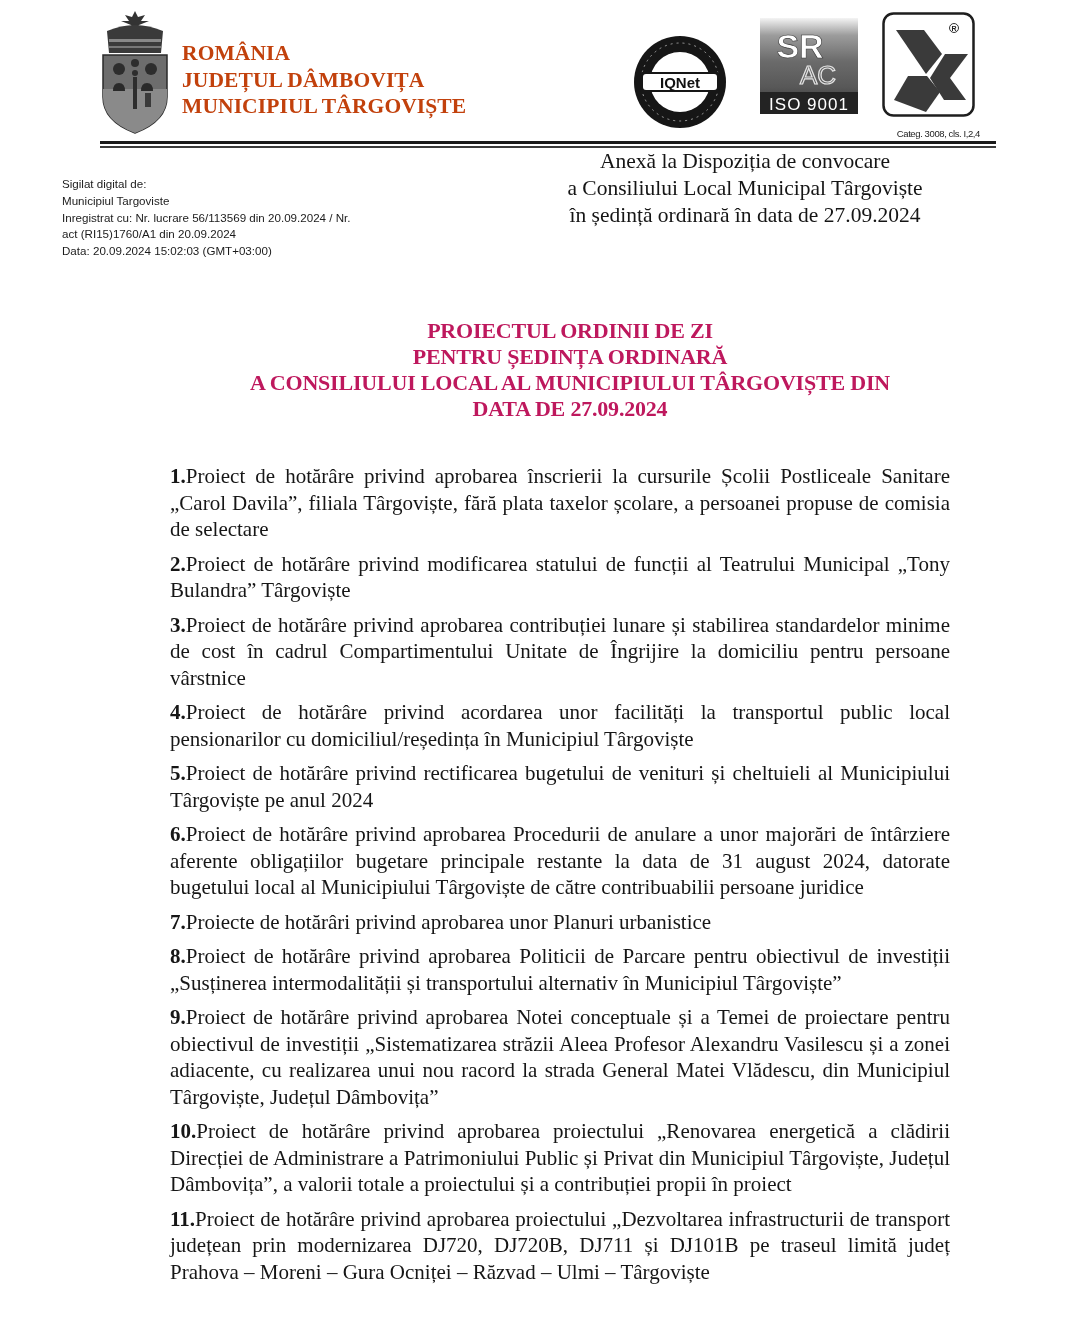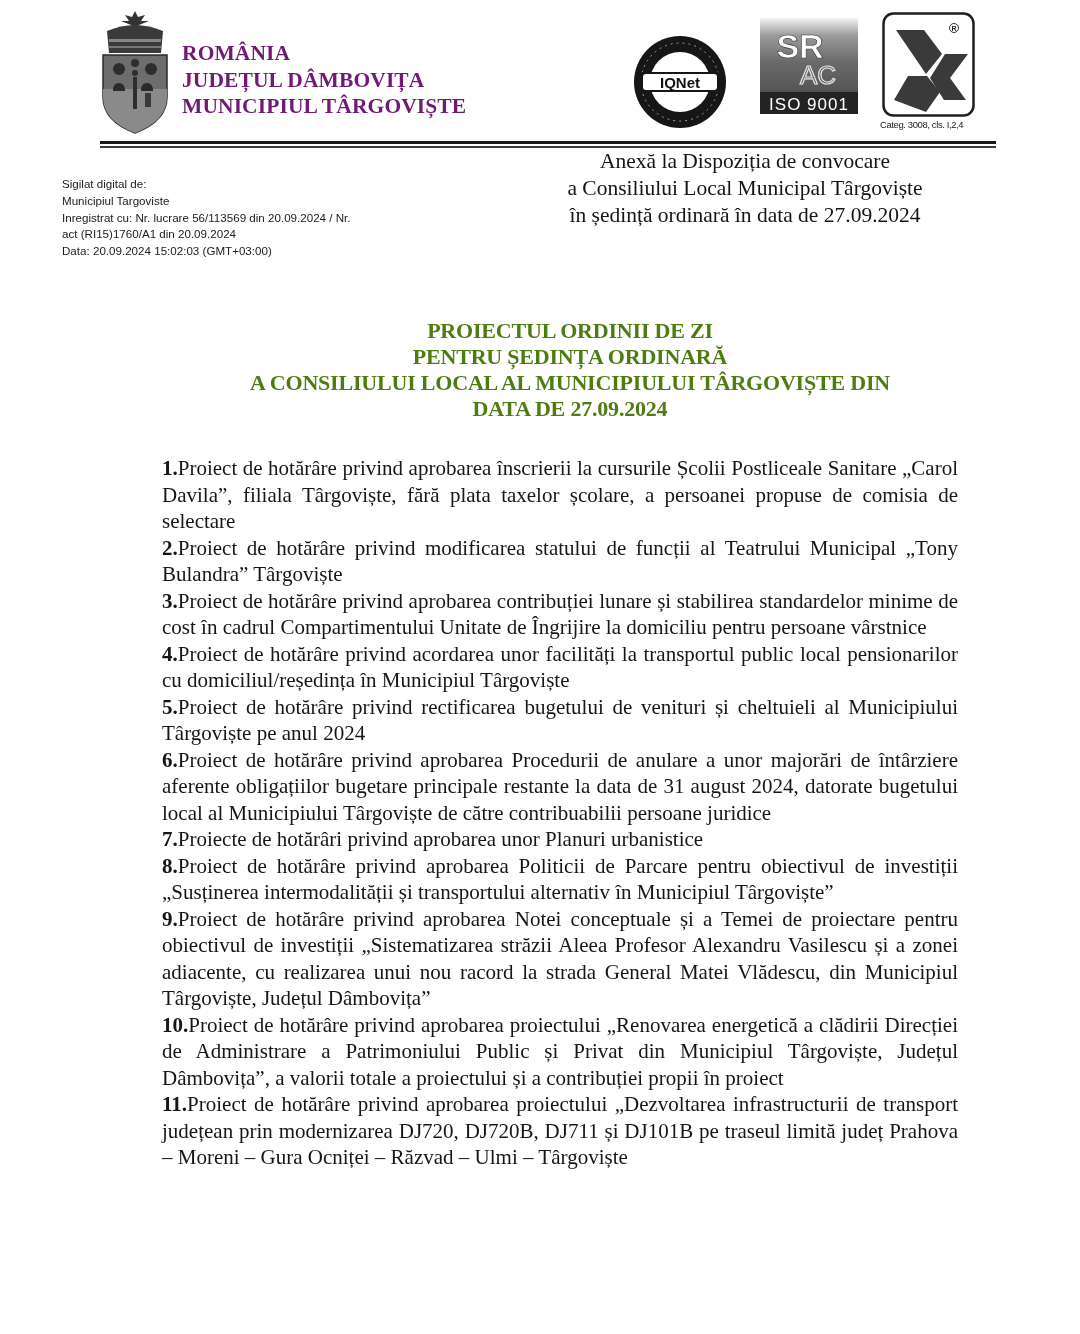--- a/index.html
+++ b/index.html
@@ -7,27 +7,27 @@
     width: 1080px; height: 1334px; position: relative; overflow: hidden;
     color: #111111;
     font-family: "Liberation Serif", "DejaVu Serif", serif;
   }
   .abs { position: absolute; }
 
   
   .coat { left: 99px; top: 9px; width: 72px; height: 126px; }
   .inst {
     left: 182px; top: 40px; font-weight: bold; font-size: 21.5px; line-height: 26.5px;
-    letter-spacing: 0.1px; color: #701a75;
+    letter-spacing: 0.1px; color: #c2410c;
   }
   .iqnet { left: 632px; top: 34px; width: 96px; height: 96px; }
   .srac { left: 760px; top: 14px; width: 98px; height: 102px; }
   .qlogo { left: 882px; top: 12px; width: 93px; height: 105px; }
   .qlogo-caption {
-    left: 880px; top: 119px; width: 100px; text-align: left;
+    left: 880px; top: 128px; width: 100px; text-align: right;
     font-family: "Liberation Sans", "DejaVu Sans", sans-serif; font-size: 9.5px;
     color: #222; letter-spacing: -0.4px;
   }
   .rule { left: 100px; width: 896px; background: #1a1a1a; }
   .rule1 { top: 141px; height: 3px; }
   .rule2 { top: 146px; height: 2px; background: #3a3a3a; }
 
   
   .annex {
     left: 505px; top: 148px; width: 480px; text-align: center;
@@ -37,31 +37,31 @@
   
   .seal {
     left: 62px; top: 176px; width: 360px;
     font-family: "Liberation Sans", "DejaVu Sans", sans-serif;
     font-size: 11.6px; line-height: 16.8px; color: #1b1b1b;
   }
 
   
   .title {
     left: 180px; top: 318px; width: 780px; text-align: center;
-    font-weight: bold; font-size: 22px; line-height: 26px; color: #4d7c0f;
+    font-weight: bold; font-size: 22px; line-height: 26px; color: #be185d;
     letter-spacing: -0.2px;
   }
 
   
   .agenda {
     left: 162px; top: 455px; width: 796px;
     font-size: 21px; line-height: 26.5px; color: #161616;
     text-align: justify;
   }
-  .item { margin: 0; padding: 0; }
+  .item { margin: 8px; padding: 0; }
   .item .num { font-weight: bold; }
   .item .txt { }
 </style>
 </head>
 <body>
 
 <div class="abs coat">
   <svg width="72" height="126" viewBox="0 0 72 126">
 
     <path d="M36 2 L33 8 L26 6 L30 12 L22 12 L32 16 L36 22 L40 16 L50 12 L42 12 L46 6 L39 8 Z" fill="#333"></path>

